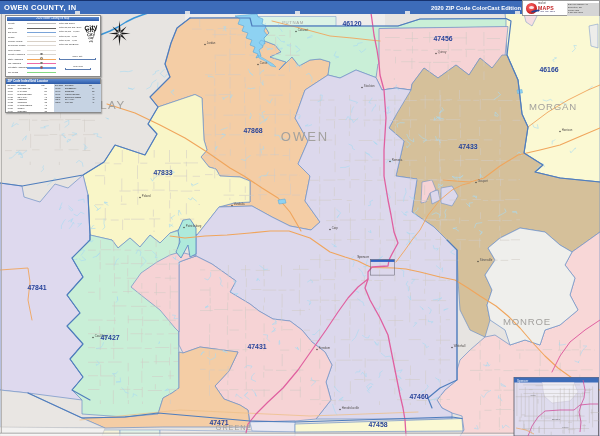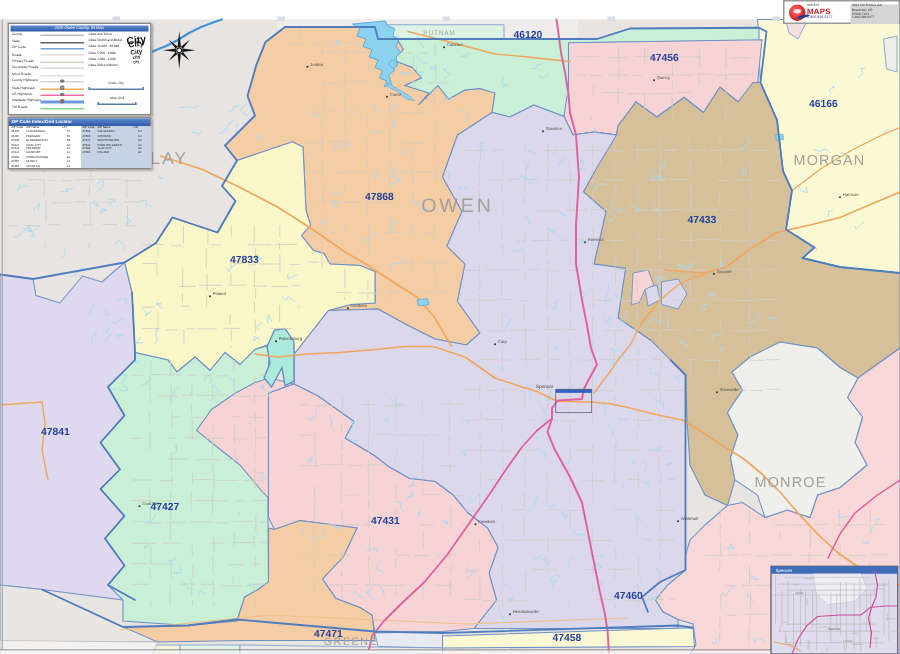--- a/index.html
+++ b/index.html
@@ -209,20 +209,26 @@
         <path d="M516.9 383.4V416.0 M521.3 393.3V417.7 M525.3 387.1V416.6 M529.0 395.6V431.6 M533.7 391.9V430.9 M537.0 392.6V420.2 M541.7 393.4V419.0 M544.4 394.4V433.9 M553.9 395.0V427.9 M557.8 395.7V419.0 M560.3 388.2V423.6 M564.2 387.8V433.9 M569.4 388.7V433.4 M573.3 384.5V429.3 M577.7 393.2V420.8 M580.3 394.1V427.0 M589.4 388.4V423.2 M592.6 386.4V427.4 M523.2 384.9H580.2 M518.9 389.4H592.4 M523.5 393.5H584.6 M515.7 396.7H584.2 M524.0 416.1H584.6 M518.6 420.8H586.7 M522.0 428.5H589.1 M584.7 390.3h6.2 M528.8 389.6h3.8 M584.2 424.1v7.6 M539.5 426.1v6.8 M538.0 399.0v4.6 M593.6 420.7h8.1 M568.0 422.3h3.9 M535.5 385.7h7.2 M551.2 431.8v3.2 M545.1 418.0h6.0 M582.3 425.6h3.6 M584.0 392.7h6.1 M538.7 426.8v5.9 M591.8 409.2v5.1 M523.8 420.9v7.4 M520.0 416.7v5.0 M562.9 429.7v3.8 M524.2 423.9v5.3 M590.6 412.5h8.8 M567.9 429.6h7.4 M573.8 430.0v4.1 M521.7 414.9h3.3 M523.4 429.7h5.4 M531.5 430.3v3.4 M582.8 391.8v4.4 M575.2 415.4h5.9" stroke="#b8b4af" stroke-width="0.4" fill="none"></path>
         <path d="M528 436 L532 426 L538 417 L545 411 L560 410 L574 410 L580 405 L590 404 L598 404" stroke="#cf4f9b" stroke-width="0.8" fill="none"></path>
         <path d="M583 380 L585 390 L584 398 L581 405 L579 412 L581 422 L580 432" stroke="#cf4f9b" stroke-width="0.8" fill="none"></path>
         <path d="M516 428 L526 430 L534 434" stroke="#eca45f" stroke-width="0.7" fill="none"></path>
         <text x="552" y="420" font-size="2.2" fill="#555">Spencer</text>
         <text x="530" y="396" font-size="1.8" fill="#777">Hillside</text>
         <text x="562" y="428" font-size="1.8" fill="#777">Franklin</text>
       </g>
 </svg>
 
+<div style="position:absolute;left:0;top:0;width:600px;height:13.5px;background:#3d6cb9;border-top:1.5px solid #16326e;box-sizing:border-box">
+
+<div style="position:absolute;left:4px;top:2px;font-size:7.5px;font-weight:bold;color:#fff;letter-spacing:0.3px">OWEN COUNTY, IN</div>
+
+<div style="position:absolute;right:79px;top:3.5px;font-size:5.8px;font-weight:bold;color:#fff">2020 ZIP Code ColorCast Edition</div>
+</div>
 
 <div style="position:absolute;left:522px;top:0;width:78px;height:16px;background:#fff;border:0.5px solid #999;box-sizing:border-box">
 
 <div style="position:absolute;left:2.5px;top:2px;width:11px;height:11px;border-radius:50%;background:radial-gradient(circle at 42% 38%, #ef5050 0 30%, #cc2626 60%, #8d1616 100%)"></div>
 <div style="position:absolute;left:5.5px;top:4.5px;width:5px;height:3px;border-radius:50%;background:#fff;opacity:0.85"></div>
 <div style="position:absolute;left:8px;top:9px;width:9px;height:2px;border-radius:50%;background:#27418f;transform:rotate(-12deg)"></div>
 
 <div style="position:absolute;left:15px;top:1.5px;font-size:2.6px;color:#555;line-height:2.8px">market</div>
 <div style="position:absolute;left:15px;top:4.5px;font-size:5.2px;color:#c32222;font-weight:bold;line-height:5.2px;letter-spacing:0.2px">MAPS</div>
 <div style="position:absolute;left:15px;top:10.2px;font-size:2.4px;color:#336;line-height:2.6px">1-800-929-6277</div>

